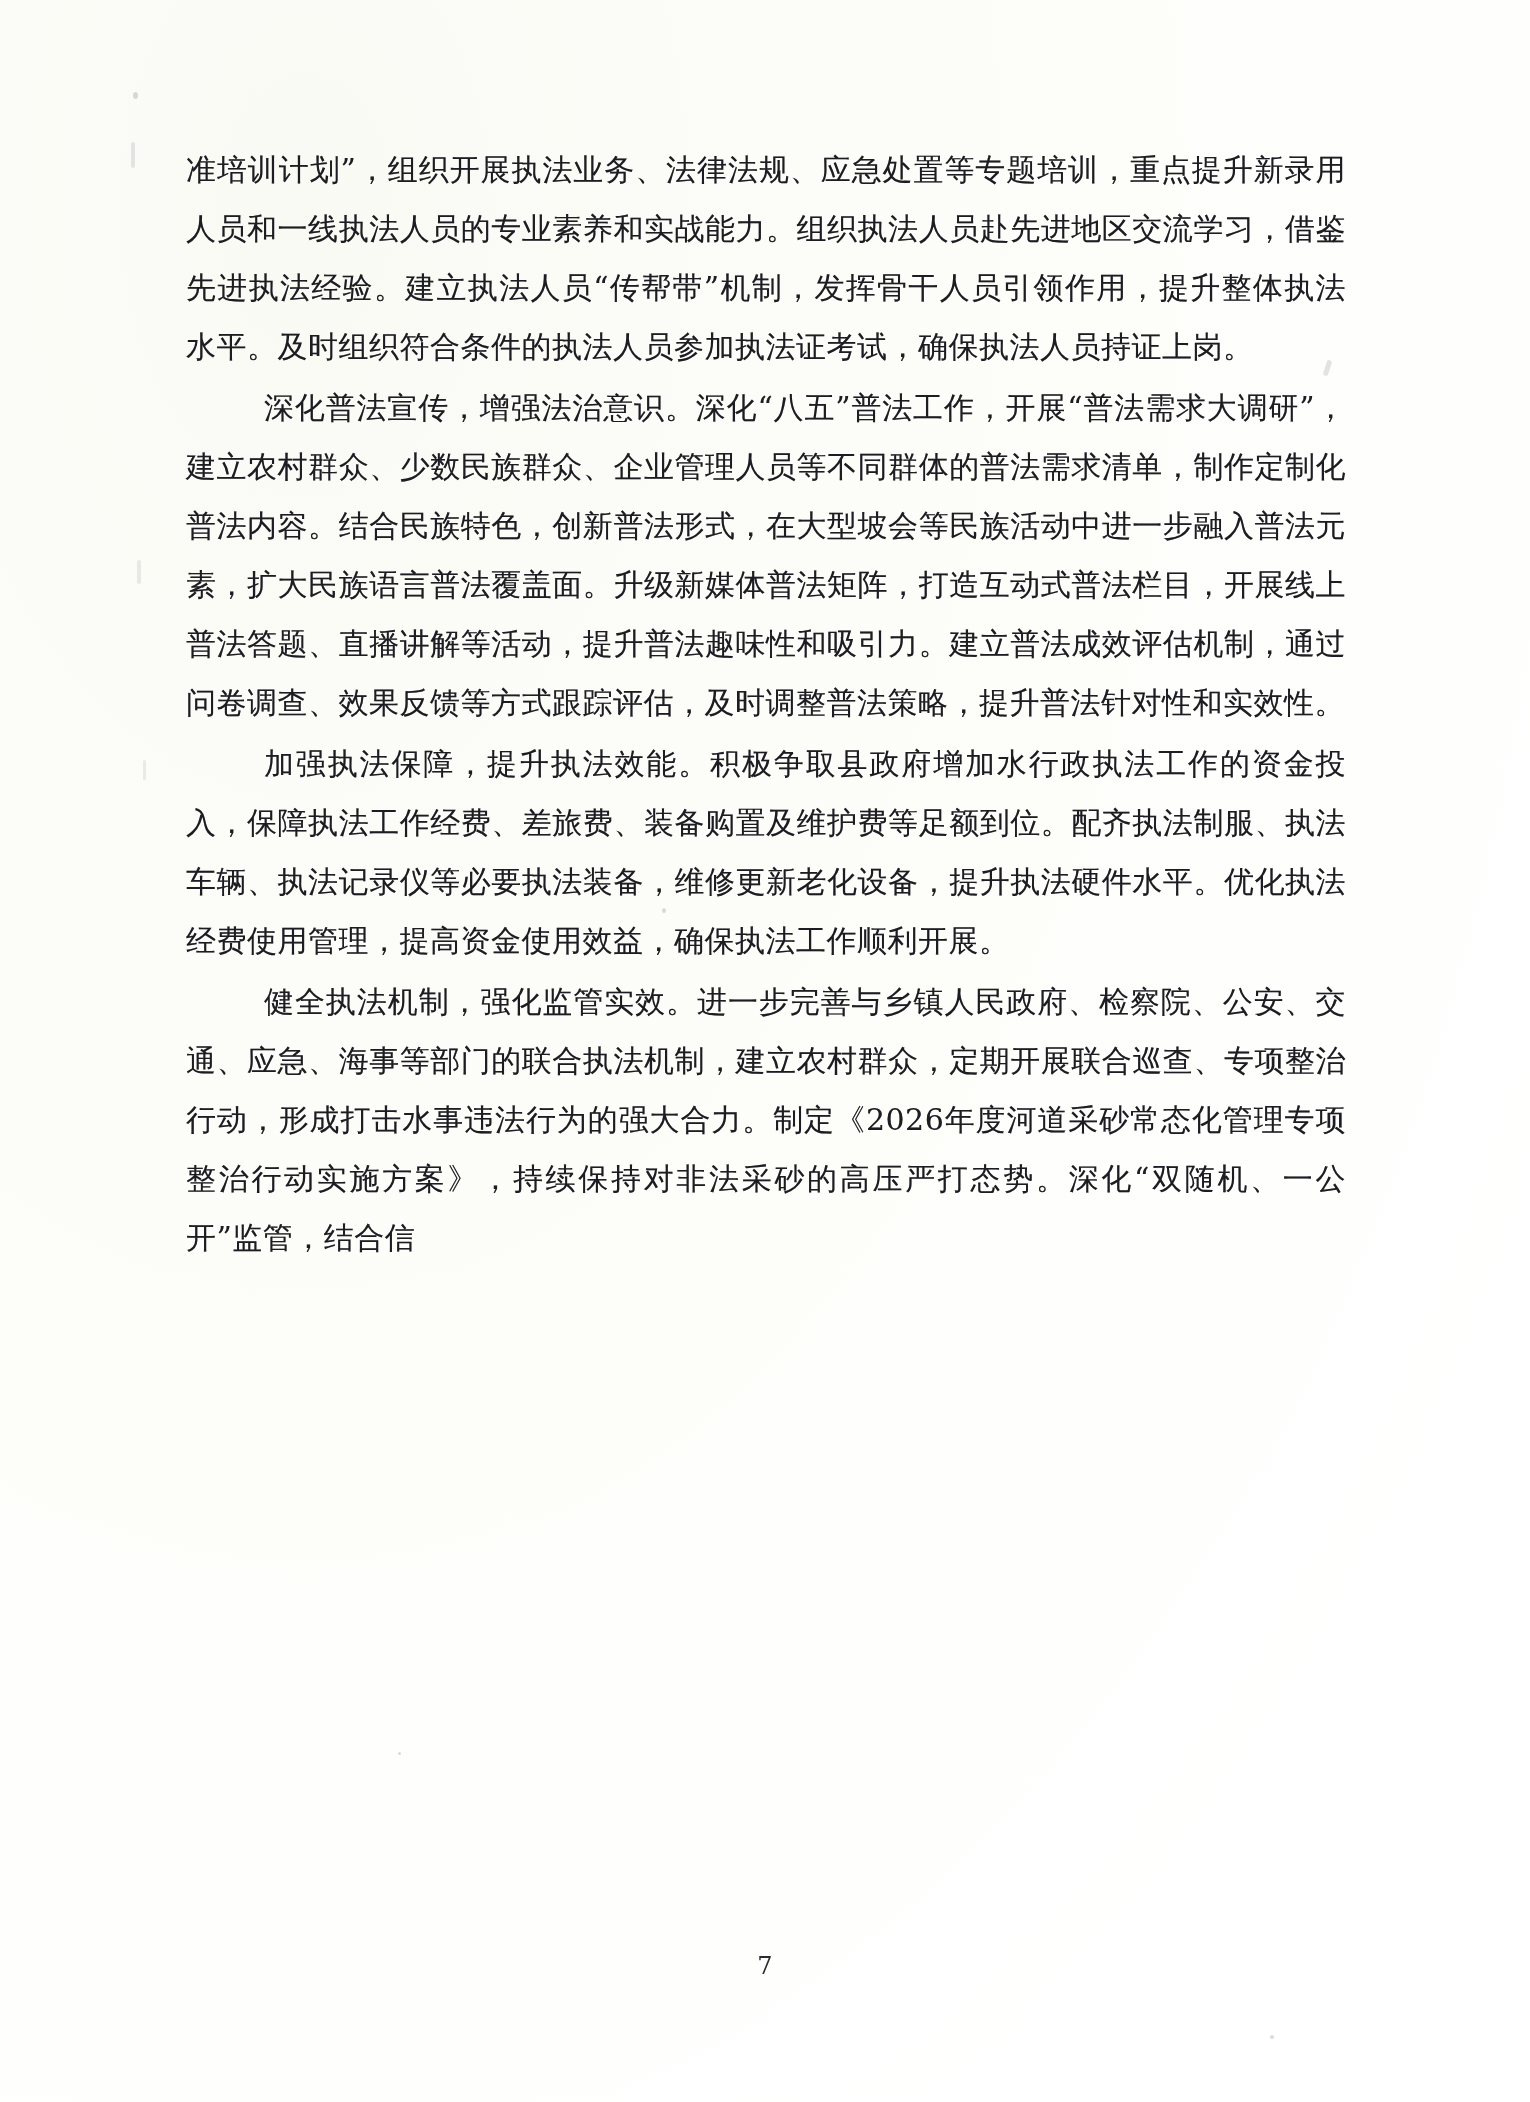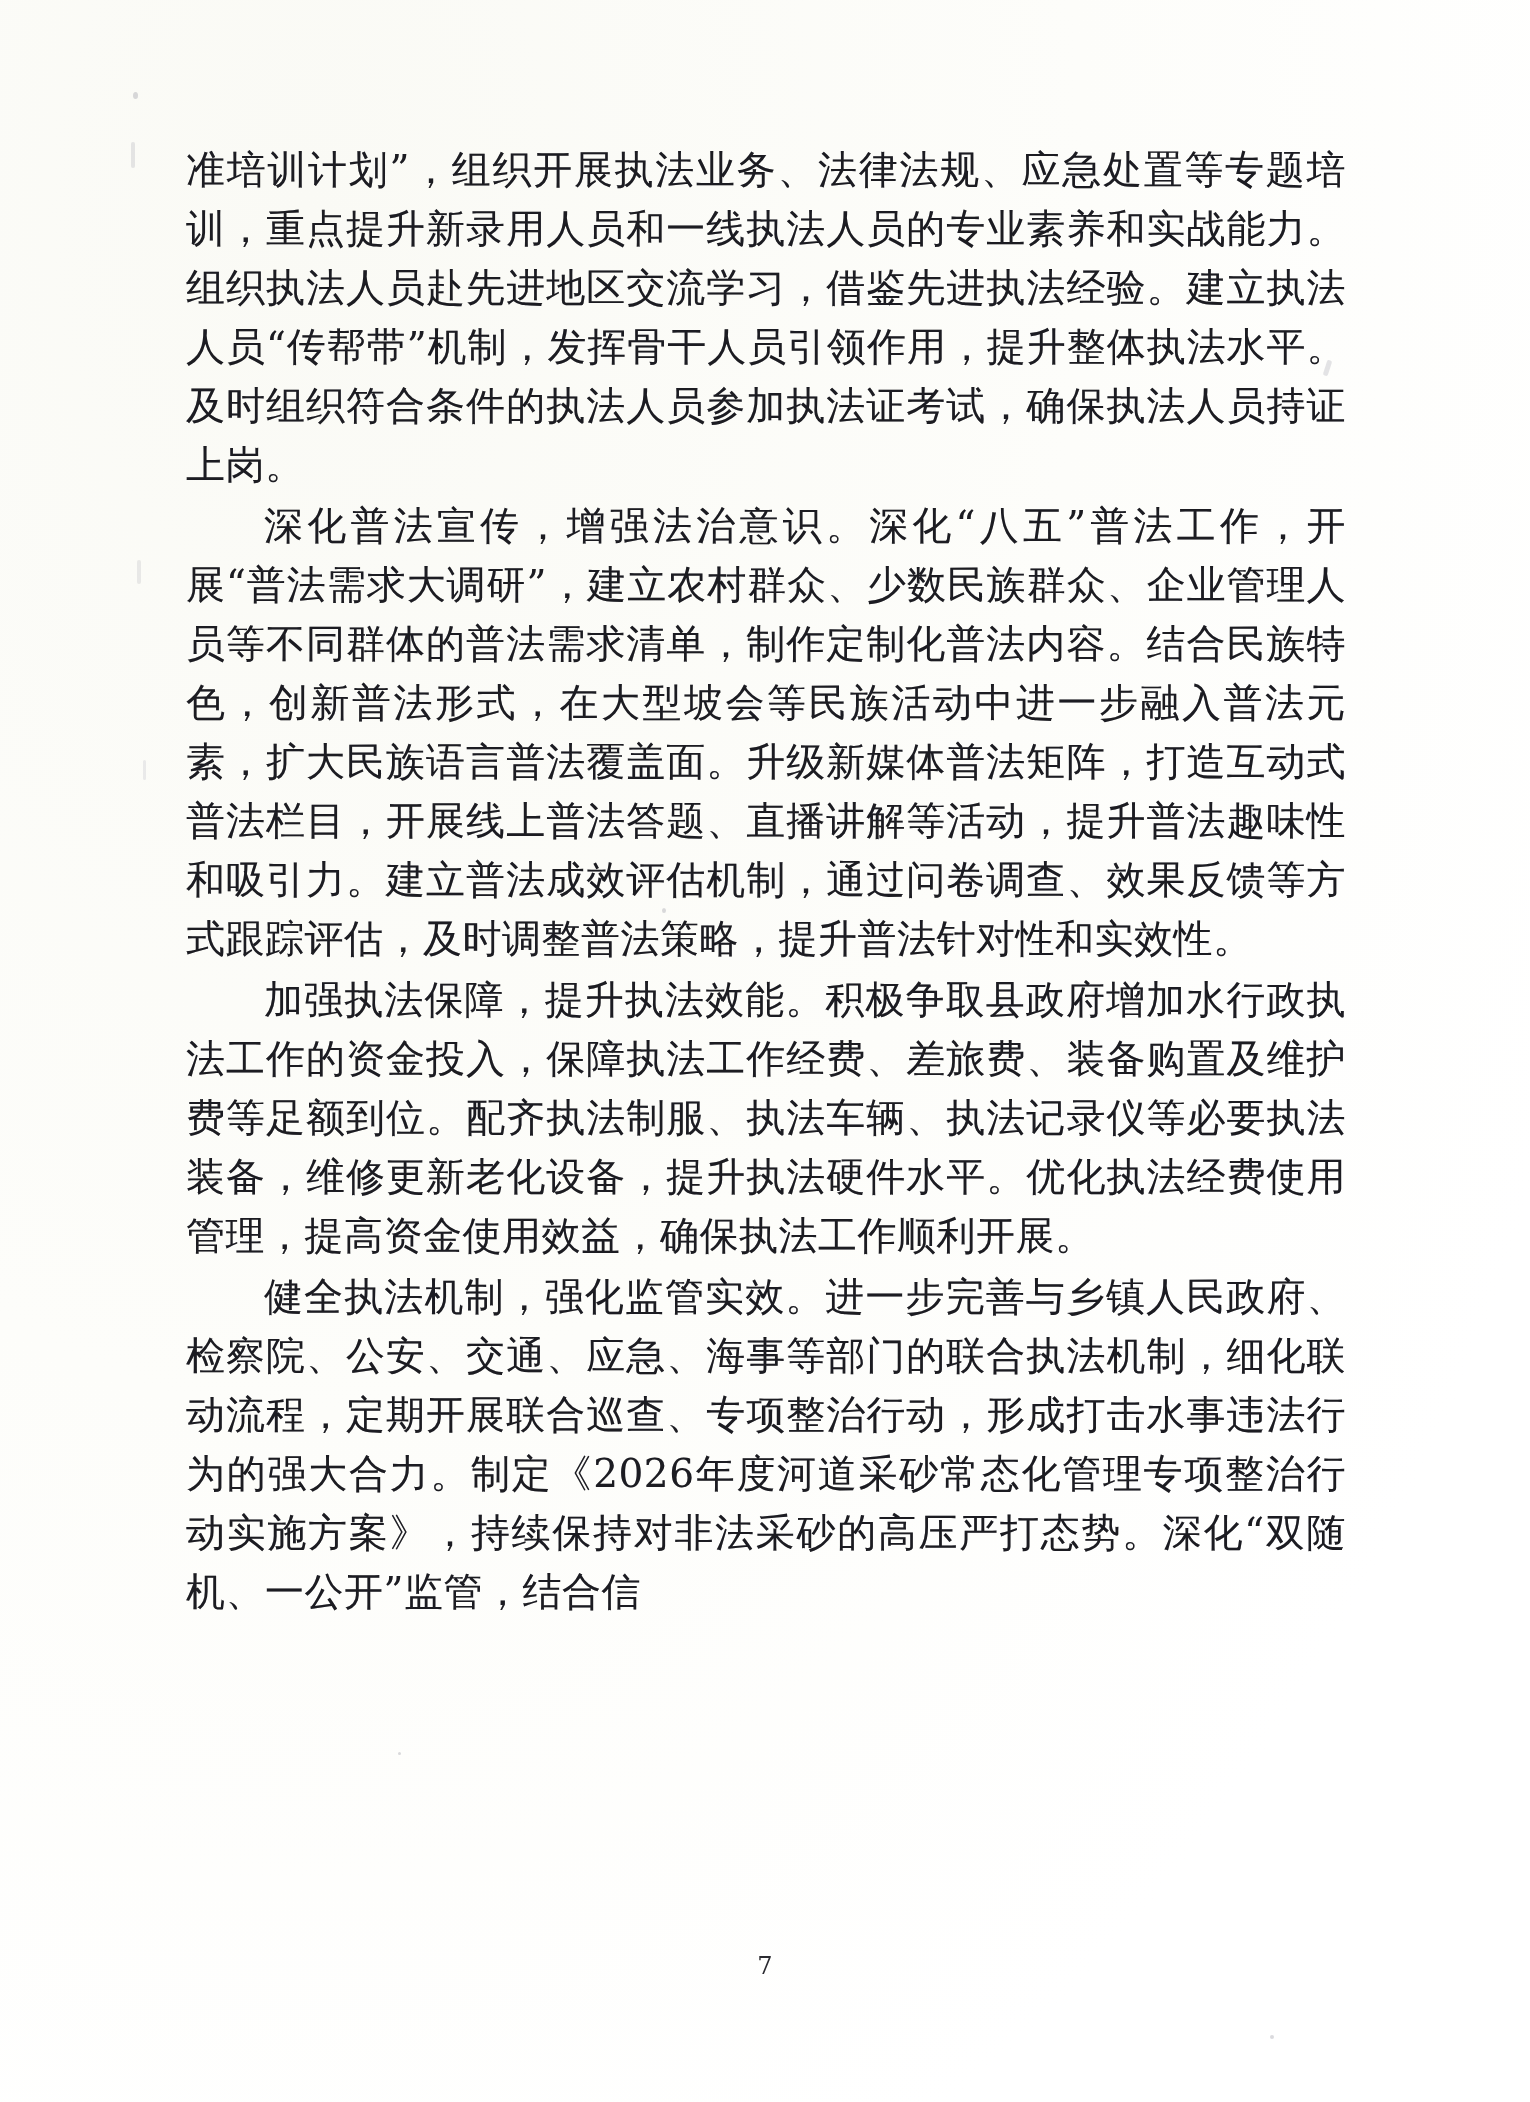--- a/index.html
+++ b/index.html
@@ -29,21 +29,21 @@
     pointer-events: none;
   }
   .content {
     position: absolute;
     left: 186px;
     top: 140px;
     width: 1160px;
   }
   p.body-par {
     margin: 0 0 2px 0;
-    font-size: 39px;
+    font-size: 30px;
     line-height: 59px;
     letter-spacing: 0.5px;
     color: #1c1c22;
     text-align: justify;
     text-align-last: left;
     font-family: "DejaVu Serif", "Liberation Serif", serif;
     
     text-shadow: 0 0 0.5px rgba(20,20,30,0.35);
   }
   p.indent {
@@ -87,17 +87,17 @@
   <span class="speckle s4"></span>
   <span class="speckle s5"></span>
   <span class="speckle s6"></span>
   <span class="speckle s7"></span>
   <span class="speckle s8"></span>
 
   <div class="content">
     <p class="body-par">准培训计划”，组织开展执法业务、法律法规、应急处置等专题培训，重点提升新录用人员和一线执法人员的专业素养和实战能力。组织执法人员赴先进地区交流学习，借鉴先进执法经验。建立执法人员“传帮带”机制，发挥骨干人员引领作用，提升整体执法水平。及时组织符合条件的执法人员参加执法证考试，确保执法人员持证上岗。</p>
     <p class="body-par indent">深化普法宣传，增强法治意识。深化“八五”普法工作，开展“普法需求大调研”，建立农村群众、少数民族群众、企业管理人员等不同群体的普法需求清单，制作定制化普法内容。结合民族特色，创新普法形式，在大型坡会等民族活动中进一步融入普法元素，扩大民族语言普法覆盖面。升级新媒体普法矩阵，打造互动式普法栏目，开展线上普法答题、直播讲解等活动，提升普法趣味性和吸引力。建立普法成效评估机制，通过问卷调查、效果反馈等方式跟踪评估，及时调整普法策略，提升普法针对性和实效性。</p>
     <p class="body-par indent">加强执法保障，提升执法效能。积极争取县政府增加水行政执法工作的资金投入，保障执法工作经费、差旅费、装备购置及维护费等足额到位。配齐执法制服、执法车辆、执法记录仪等必要执法装备，维修更新老化设备，提升执法硬件水平。优化执法经费使用管理，提高资金使用效益，确保执法工作顺利开展。</p>
-    <p class="body-par indent">健全执法机制，强化监管实效。进一步完善与乡镇人民政府、检察院、公安、交通、应急、海事等部门的联合执法机制，细化联动流程，定期开展联合巡查、专项整治行动，形成打击水事违法行为的强大合力。制定《2026年度河道采砂常态化管理专项整治行动实施方案》，持续保持对非法采砂的高压严打态势。深化“双随机、一公开”监管，结合信</p>
+    <p class="body-par indent">健全执法机制，强化监管实效。进一步完善与乡镇人民政府、检察院、公安、交通、应急、海事等部门的联合执法机制，建立农村群众，定期开展联合巡查、专项整治行动，形成打击水事违法行为的强大合力。制定《2026年度河道采砂常态化管理专项整治行动实施方案》，持续保持对非法采砂的高压严打态势。深化“双随机、一公开”监管，结合信</p>
   </div>
 
   <div class="page-number">7</div>
 </div>
 
 </body></html>

